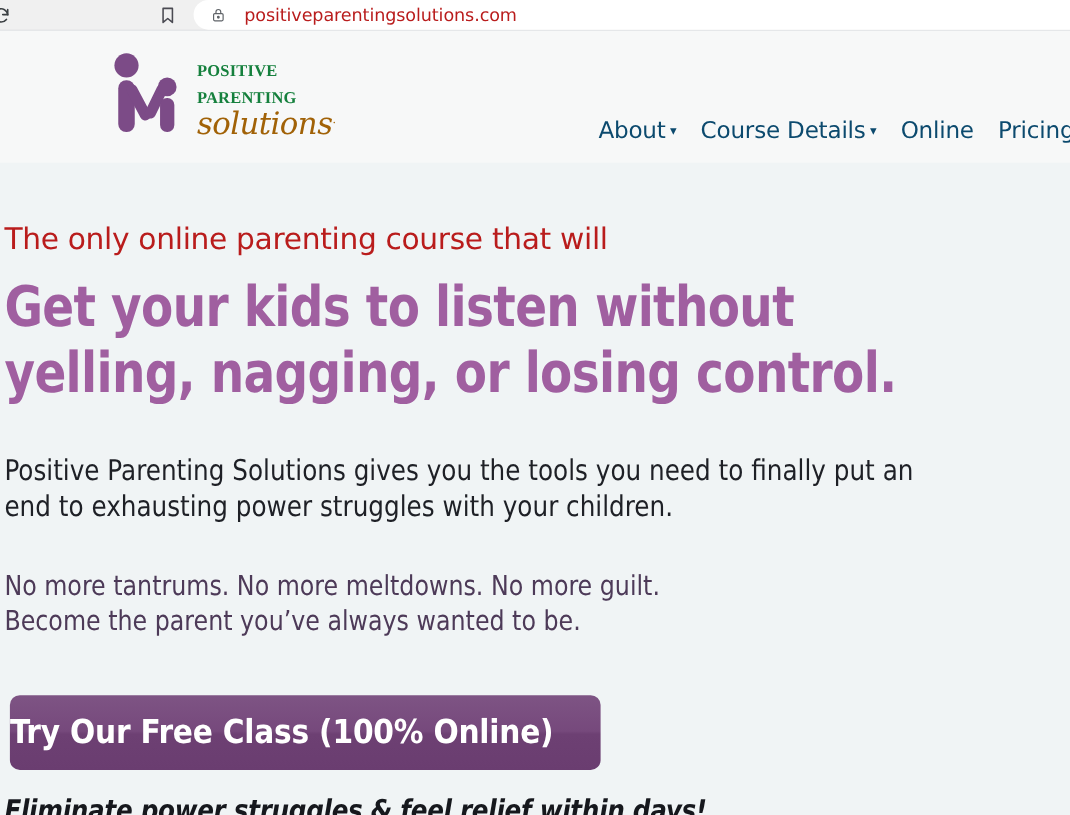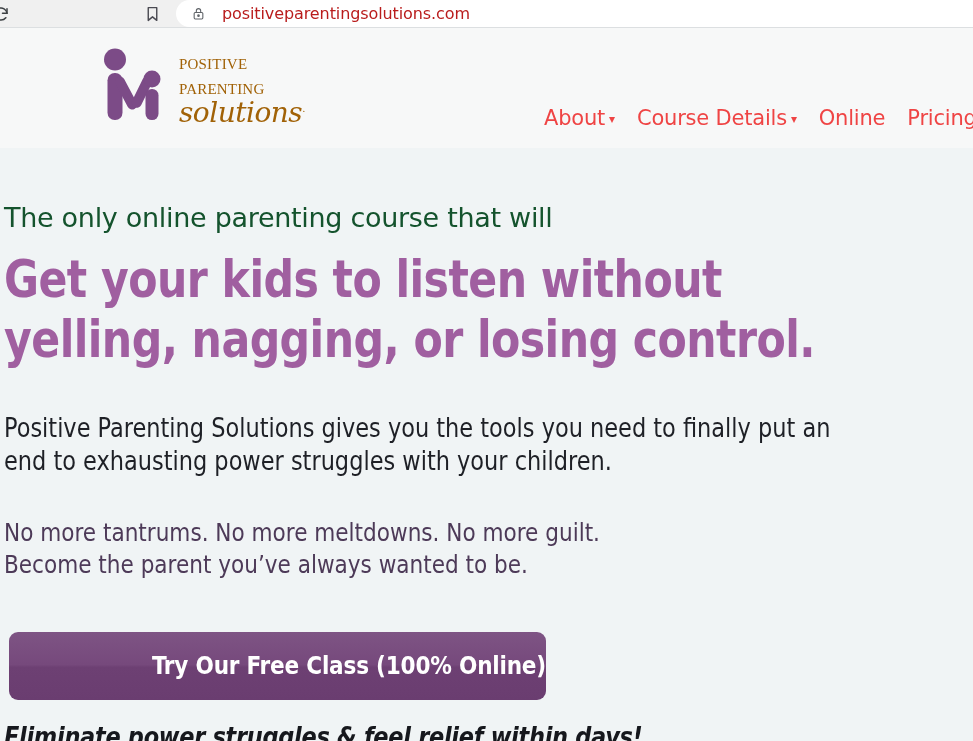--- a/index.html
+++ b/index.html
@@ -109,22 +109,22 @@
 
   .logo-word {
     margin-left: 9px;
     display: flex;
     flex-direction: column;
     line-height: 1;
   }
 
   .logo-line1, .logo-line2 {
     font-family: "Liberation Serif", serif;
-    color: #a16207;
-    font-weight: 400;
+    color: #15803d;
+    font-weight: 700;
     letter-spacing: 0.2px;
   }
   .logo-line1 {
     font-size: 22px;
     font-variant: small-caps;
     text-transform: lowercase;
   }
   .logo-line2 {
     font-size: 22px;
     font-variant: small-caps;
@@ -150,21 +150,21 @@
     left: 544px;
     top: 78px;
     display: flex;
     align-items: center;
     white-space: nowrap;
   }
 
   .nav-item {
     font-family: "DejaVu Sans", sans-serif;
     font-size: 21px;
-    color: #ef4444;
+    color: #0c4a6e;
     margin-right: 22px;
     display: inline-flex;
     align-items: center;
     letter-spacing: -0.2px;
   }
   .nav-item:last-child { margin-right: 0; }
 
   .nav-caret {
     font-size: 12px;
     margin-left: 4px;
@@ -176,21 +176,21 @@
   .hero {
     background: #f0f4f5;
     height: 593px;
     padding-left: 4px;
     padding-top: 55px;
   }
 
   .eyebrow {
     font-family: "DejaVu Sans", sans-serif;
     font-size: 27px;
-    color: #14532d;
+    color: #b91c1c;
     letter-spacing: -0.3px;
     line-height: 1.1;
   }
 
   .headline {
     font-family: "DejaVu Sans Condensed", "DejaVu Sans", sans-serif;
     font-weight: bold;
     font-size: 51px;
     color: #a05fa0;
     line-height: 1.18;
@@ -230,24 +230,24 @@
   .cta-button {
     display: block;
     width: 537px;
     height: 68px;
     border: none;
     border-radius: 9px;
     background: linear-gradient(180deg, #7e5484 0%, #76497c 48%, #6d4073 52%, #6a3d70 100%);
     color: #ffffff;
     font-family: "DejaVu Sans Condensed", "DejaVu Sans", sans-serif;
     font-weight: bold;
-    font-size: 24px;
+    font-size: 30px;
     letter-spacing: -0.2px;
     cursor: pointer;
-    text-align: right;
+    text-align: left;
     line-height: 68px;
     padding: 0;
   }
 
   .tagline {
     font-family: "DejaVu Sans Condensed", "DejaVu Sans", sans-serif;
     font-weight: bold;
     font-style: italic;
     font-size: 26px;
     color: #16181d;

